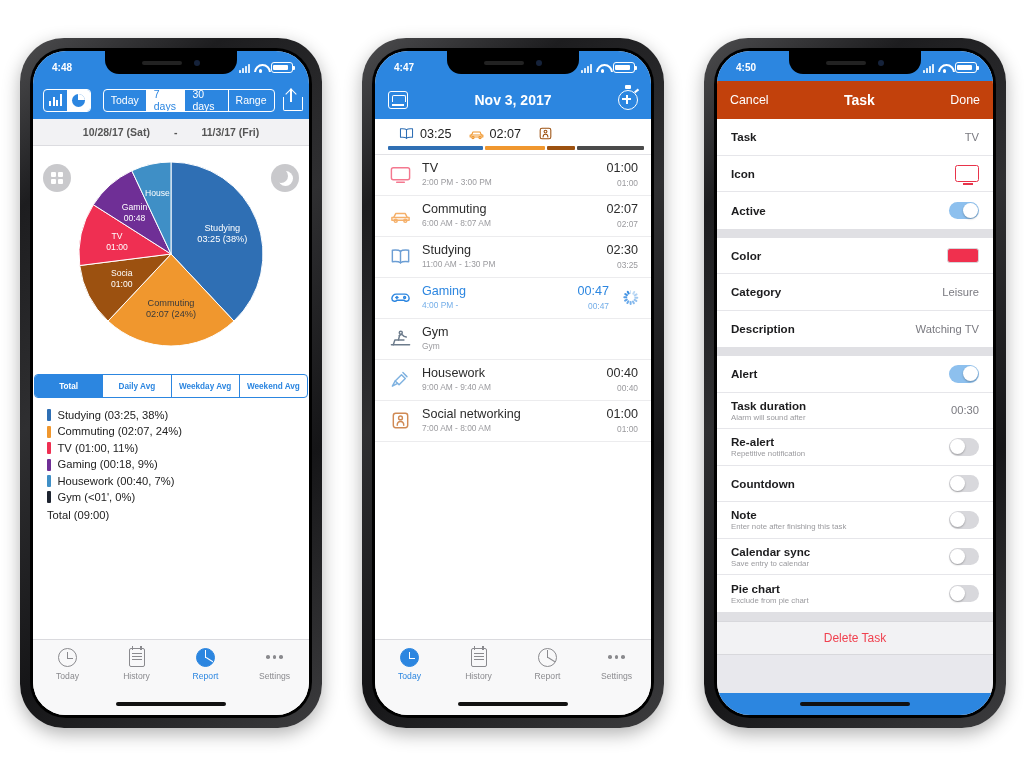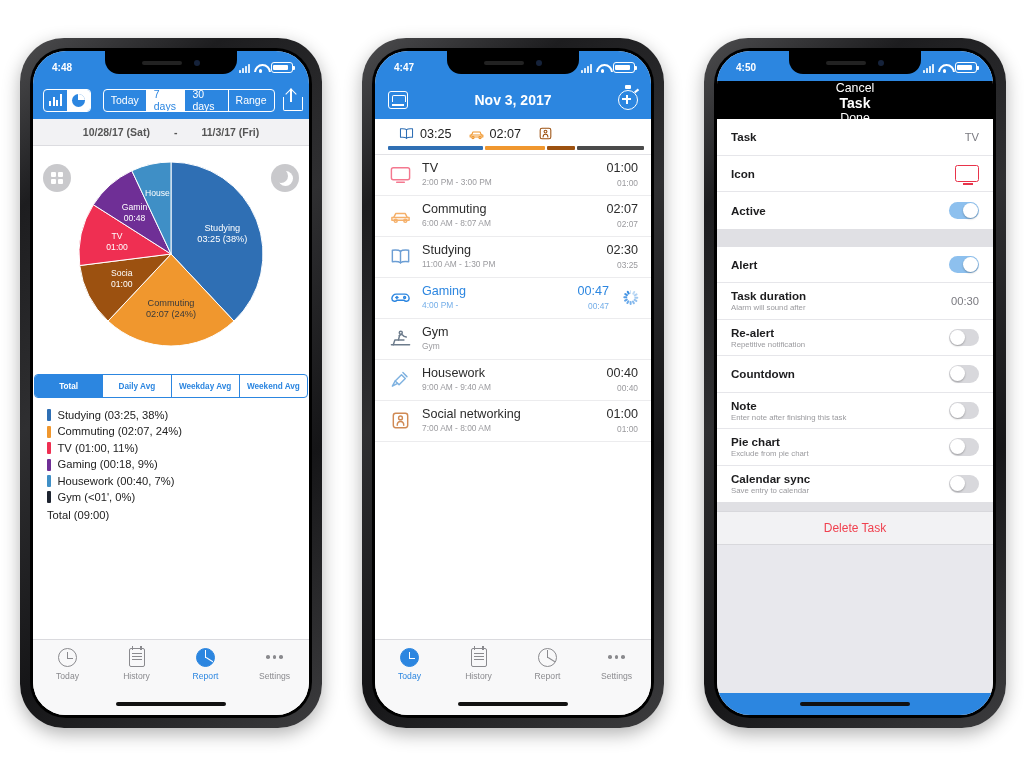--- a/index.html
+++ b/index.html
@@ -189,21 +189,21 @@
   .trow .t-sub { font-size:8.4px; color:#9a9a9e; line-height:1.3; margin-top:1px; }
   .trow .right { text-align:right; }
   .trow .t-dur { font-size:12.6px; color:#2b2b2b; line-height:1.22; }
   .trow .t-tot { font-size:8.4px; color:#9a9a9e; margin-top:1px; }
   .trow.active .t-name, .trow.active .t-dur { color:#2c86e0; }
   .trow.active .t-sub, .trow.active .t-tot { color:#74aee8; }
   .spinner { width:15px; height:15px; flex:0 0 15px; margin-left:5px; position:relative; }
   .spinner i { position:absolute; left:6.6px; top:0; width:1.6px; height:4.4px; background:#2c86e0; border-radius:1px; transform-origin:0.8px 7.5px; }
 
   
-  .p3-nav { height:38px; background:#000000; display:flex; align-items:center; justify-content:space-between; padding:0 13px;flex-direction:column; }
+  .p3-nav { height:38px; background:#c2410c; display:flex; align-items:center; justify-content:space-between; padding:0 13px; }
   .p3-nav .side { font-size:12.4px; color:#fff; }
   .p3-nav .ttl { font-size:14px; color:#fff; font-weight:700; }
   .form { flex:1; background:#e8e8ed; overflow:hidden; }
   .fgroup { background:#fff; }
   .gap { height:9px; background:#e0e0e4; }
   .frow {
     display:flex; align-items:center; justify-content:space-between;
     padding:0 14px; min-height:36.5px; border-bottom:1px solid #e6e6ea; background:#fff;
   }
   .frow:last-child { border-bottom:none; }
@@ -697,20 +697,40 @@
               <div class="frow">
                 <div class="f-left">
                   <span class="f-label">Active</span>
                 </div>
                 <div class="toggle on">
                   <i></i>
                 </div>
               </div>
             </div>
           <div class="gap"></div>
+          <div class="fgroup" id="p3-g2">
+              <div class="frow">
+                <div class="f-left">
+                  <span class="f-label">Color</span>
+                </div>
+                <div class="swatch" style="background: rgb(240, 48, 78);"></div>
+              </div>
+              <div class="frow">
+                <div class="f-left">
+                  <span class="f-label">Category</span>
+                </div>
+                <span class="f-val">Leisure</span>
+              </div>
+              <div class="frow">
+                <div class="f-left">
+                  <span class="f-label">Description</span>
+                </div>
+                <span class="f-val">Watching TV</span>
+              </div>
+            </div>
           <div class="gap"></div>
           <div class="fgroup" id="p3-g3">
               <div class="frow">
                 <div class="f-left">
                   <span class="f-label">Alert</span>
                 </div>
                 <div class="toggle on">
                   <i></i>
                 </div>
               </div>
@@ -742,31 +762,31 @@
                 <div class="f-left">
                   <span class="f-label">Note</span>
                   <span class="f-sub">Enter note after finishing this task</span>
                 </div>
                 <div class="toggle">
                   <i></i>
                 </div>
               </div>
               <div class="frow">
                 <div class="f-left">
+                  <span class="f-label">Calendar sync</span>
+                  <span class="f-sub">Save entry to calendar</span>
+                </div>
+                <div class="toggle">
+                  <i></i>
+                </div>
+              </div>
+              <div class="frow">
+                <div class="f-left">
                   <span class="f-label">Pie chart</span>
                   <span class="f-sub">Exclude from pie chart</span>
-                </div>
-                <div class="toggle">
-                  <i></i>
-                </div>
-              </div>
-              <div class="frow">
-                <div class="f-left">
-                  <span class="f-label">Calendar sync</span>
-                  <span class="f-sub">Save entry to calendar</span>
                 </div>
                 <div class="toggle">
                   <i></i>
                 </div>
               </div>
             </div>
           <div class="gap"></div>
           <div class="delrow">
             <span>Delete Task</span>
           </div>

